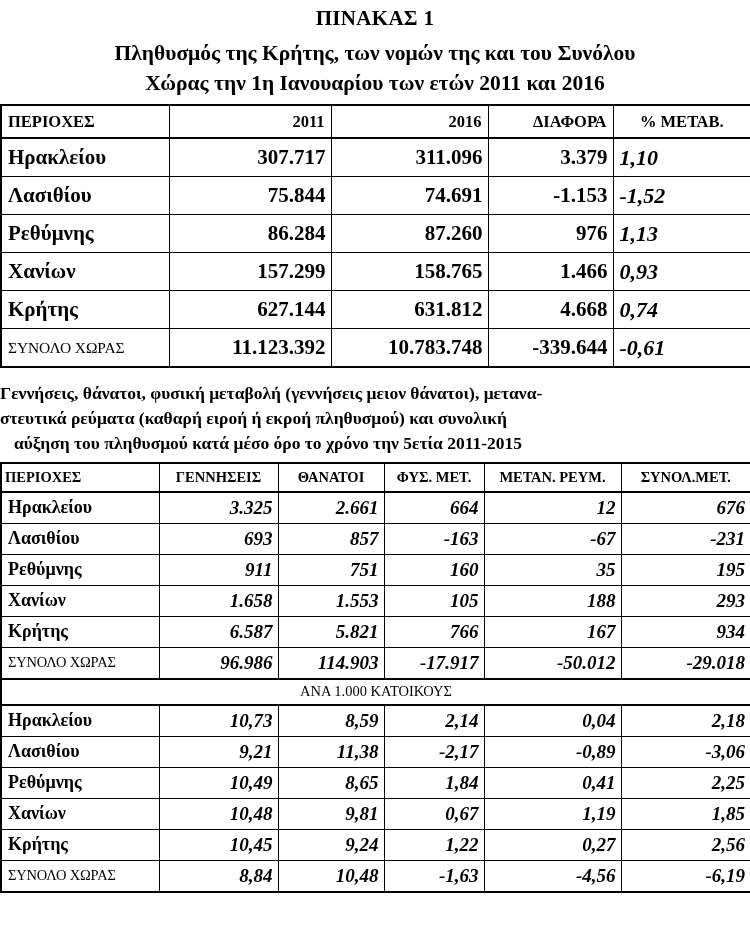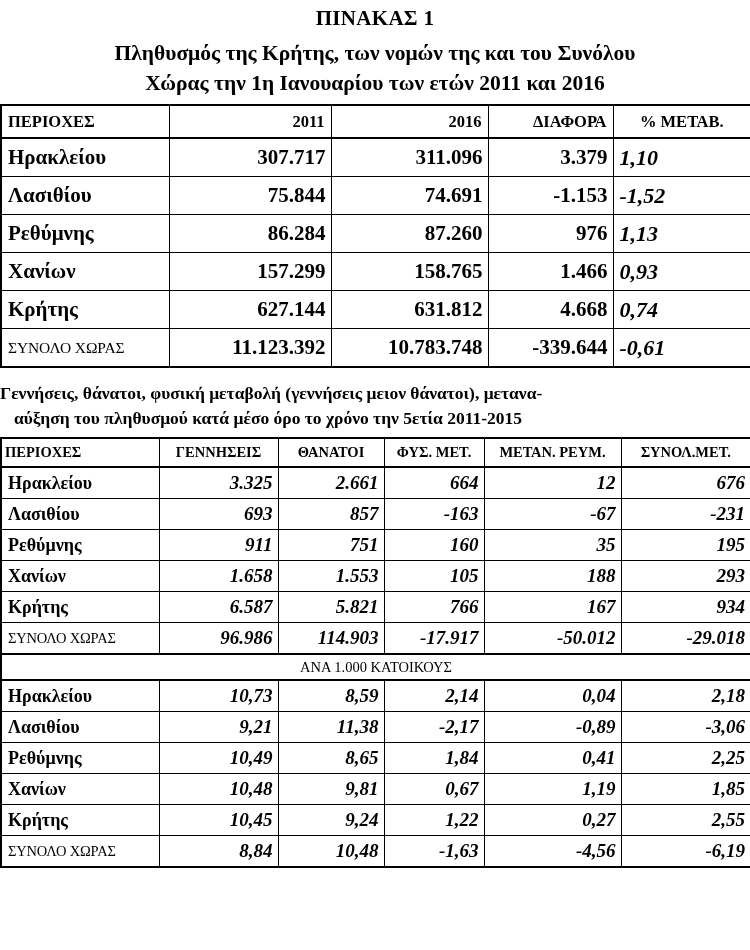--- a/index.html
+++ b/index.html
@@ -224,20 +224,21 @@
         <td class="num">-339.644</td>
         <td class="pct">-0,61</td>
       </tr>
     </tbody>
   </table>
 
   <div class="spacer-a"></div>
   <div class="spacer-c"></div>
   <div class="caption-2">
     <span>Γεννήσεις, θάνατοι, φυσική μεταβολή (γεννήσεις μειον θάνατοι), μετανα-</span>
+    <span class="ln2">στευτικά ρεύματα (καθαρή ειροή ή εκροή πληθυσμού) και συνολική</span>
     <span class="ln3">αύξηση του πληθυσμού  κατά μέσο όρο το χρόνο  την  5ετία 2011-2015</span>
   </div>
   <div class="spacer-c"></div>
 
   <table class="t2">
     <colgroup>
       <col class="d0">
         <col class="d1">
         <col class="d2">
         <col class="d3">
@@ -339,21 +340,21 @@
         <td class="num">0,67</td>
         <td class="num">1,19</td>
         <td class="num">1,85</td>
       </tr>
       <tr>
         <td class="lbl">Κρήτης</td>
         <td class="num">10,45</td>
         <td class="num">9,24</td>
         <td class="num">1,22</td>
         <td class="num">0,27</td>
-        <td class="num">2,55</td>
+        <td class="num">2,56</td>
       </tr>
       <tr class="total last-row">
         <td class="lbl">ΣΥΝΟΛΟ ΧΩΡΑΣ</td>
         <td class="num">8,84</td>
         <td class="num">10,48</td>
         <td class="num">-1,63</td>
         <td class="num">-4,56</td>
         <td class="num">-6,19</td>
       </tr>
     </tbody>

